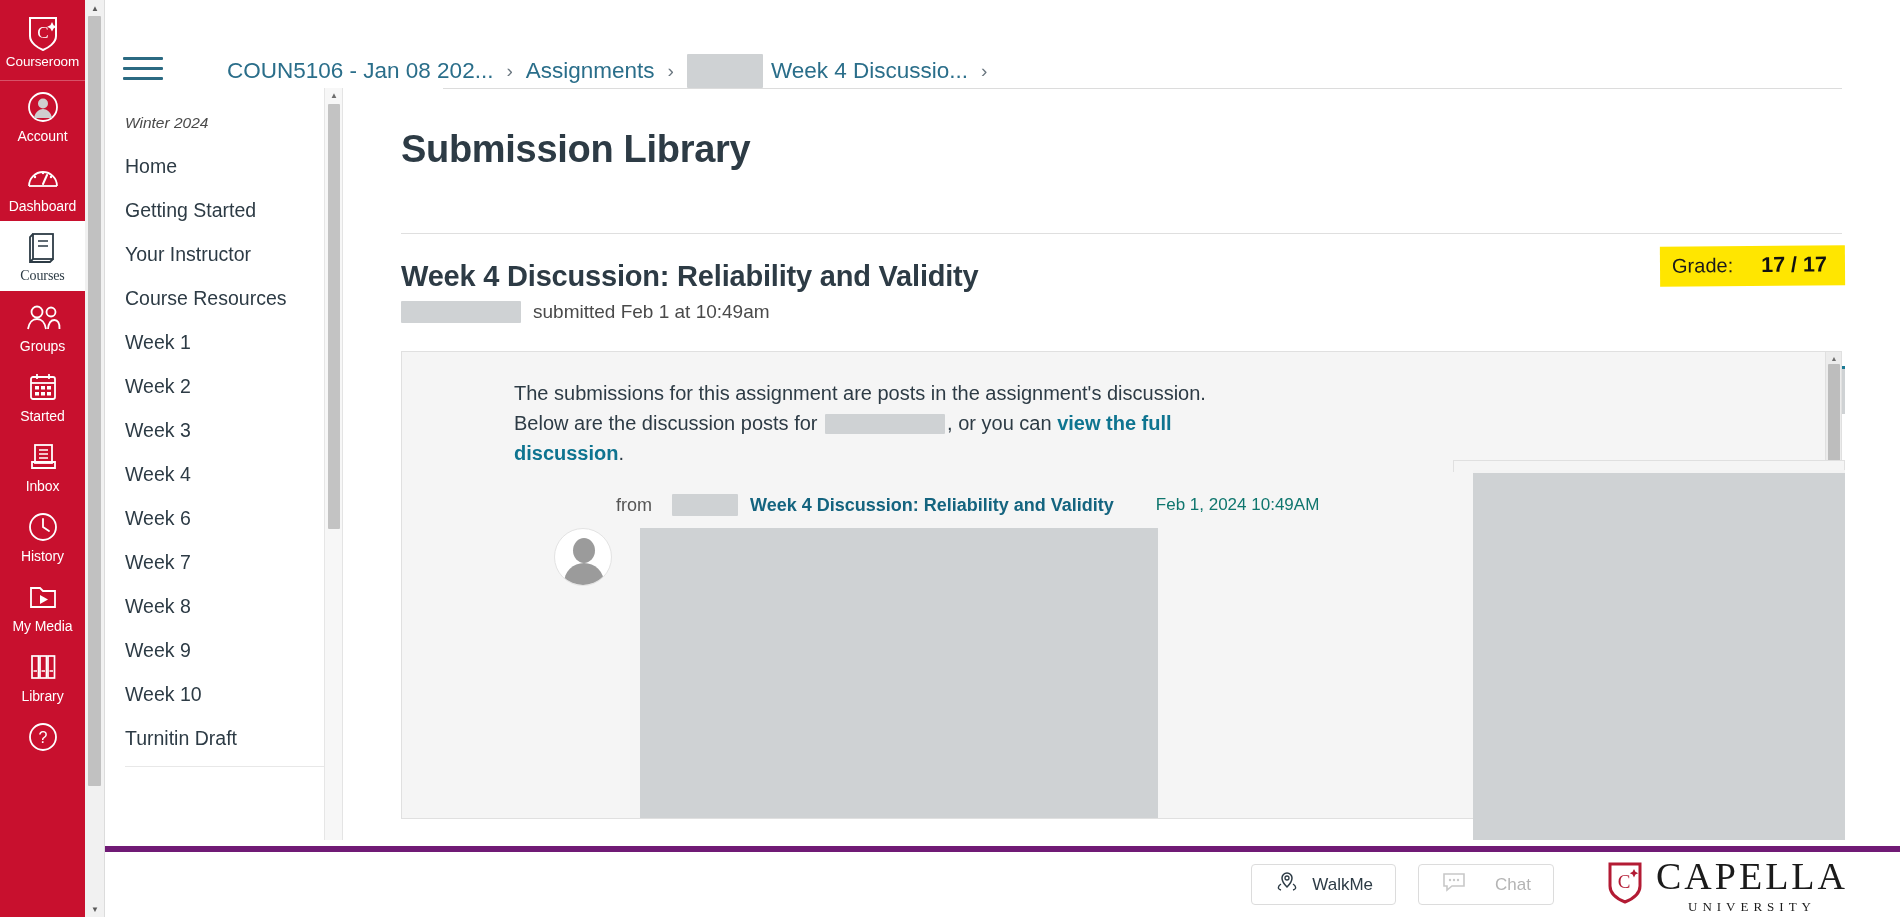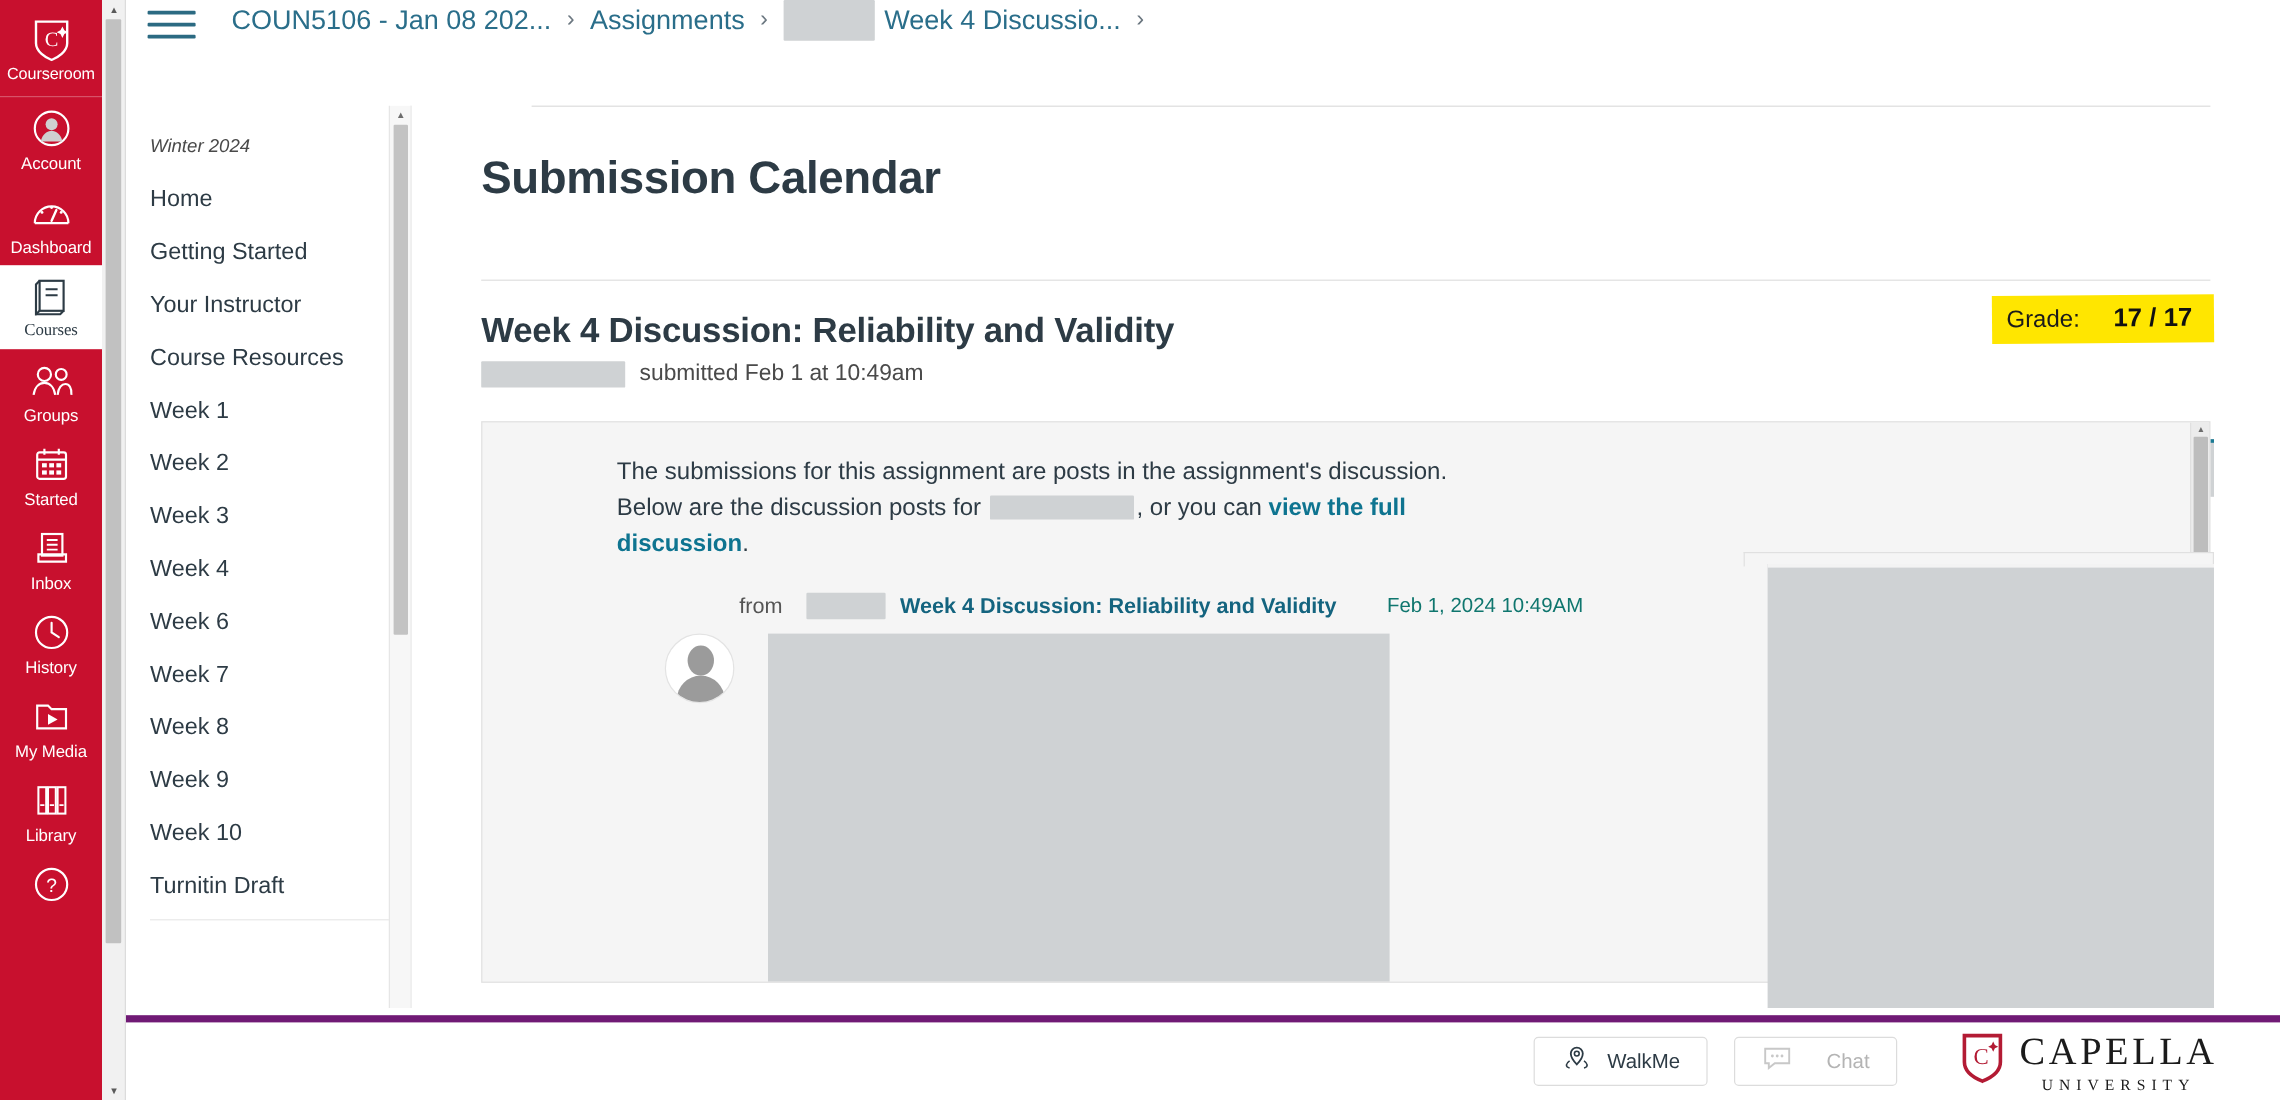--- a/index.html
+++ b/index.html
@@ -53,23 +53,24 @@
     font-size: 8px; color: #5a5a5a;
   }
   .leftscroll .arr.up { top: 0; }
   .leftscroll .arr.down { bottom: 0; }
 
   
   .page { flex: 1; position: relative; height: 917px; background: #fff; padding-left: 20px; }
 
   
   .topbar {
-    height: 88px; display: flex; align-items: flex-start;
+    height: 88px; display: flex; align-items: flex-end;
     padding: 0 0 0 18px;
     background: #fff;
+    gap: 34px;
   }
   .hamburger { width: 40px; height: 40px; display:flex; flex-direction: column; justify-content: center; gap: 7px; cursor: pointer; margin-right: 30px;}
   .hamburger i { display:block; height: 3px; background: #2b6a82; border-radius: 1px; }
   .crumbs { display: flex; align-items: center; gap: 0px; font-size: 22.5px; }
   .crumb { color: #2a6e8a; white-space: nowrap; cursor: pointer; }
   .crumb-sep { color: #6b7780; margin: 0 13px; font-size: 19px; }
   .redact {
     background: #cfd2d4; display: inline-block; vertical-align: middle;
     border-radius: 1px;
   }
@@ -202,21 +203,21 @@
     display: inline-flex; align-items: center; gap: 12px;
     border: 1px solid #dcdcdc; border-radius: 4px;
     height: 41px; padding: 0 22px; background: #fff; cursor: pointer;
     font-size: 17px; color: #2d3b45;
   }
   .footer-btn.muted { color: #b4b4b4; gap: 28px; }
   .capella {
     display: flex; align-items: center; gap: 12px; margin-left: 30px;
   }
   .cap-text { display: flex; flex-direction: column; line-height: 1; }
-  .cap-name { font-family: "Liberation Serif", serif; font-size: 32px; letter-spacing: 3px; color: #1b1b1b; }
+  .cap-name { font-family: "Liberation Serif", serif; font-size: 38px; letter-spacing: 3px; color: #1b1b1b; }
   .cap-sub { font-family: "Liberation Serif", serif; font-size: 13px; letter-spacing: 5px; color: #1b1b1b; margin-top: 5px; text-align: center; }
 
   .white-gap { position: absolute; left: 20px; right: 0; bottom: 71px; height: 6px; background: #fff; }
 </style>
 </head>
 <body>
 
 <div class="app">
 
   <nav class="globalnav">
@@ -401,21 +402,21 @@
         <div class="cn-rule"></div>
 
         <div class="cn-scroll">
           <div class="arr">▲</div>
           <div class="thumb"></div>
         </div>
       </aside>
 
       <main class="main">
 
-        <h1 class="page-title">Submission Calendar</h1>
+        <h1 class="page-title">Submission Library</h1>
 
         <div class="grade-wrap">
           <div class="grade-hl">
             <span class="grade-label">Grade:</span>
             <span class="grade-value">17 / 17</span>
           </div>
         </div>
 
         <div class="hr-main"></div>
 

